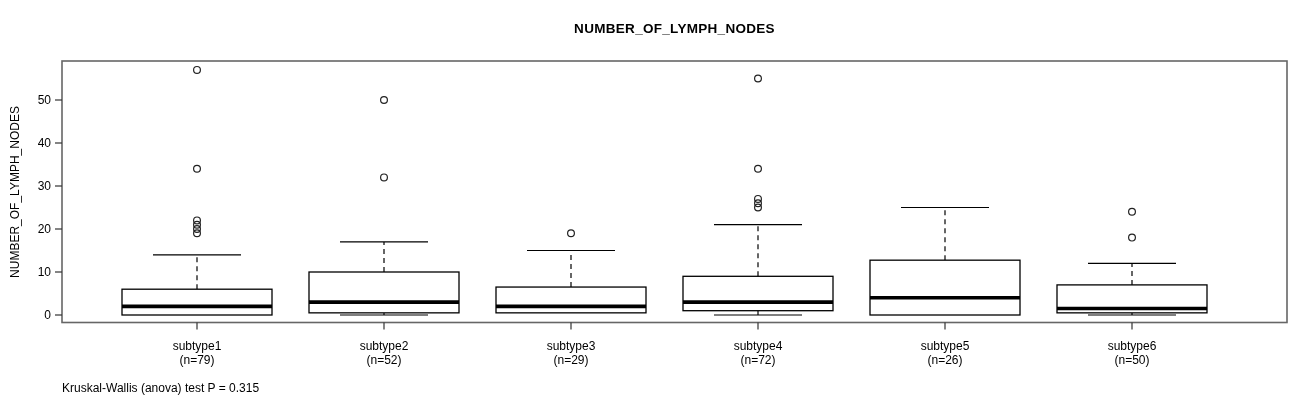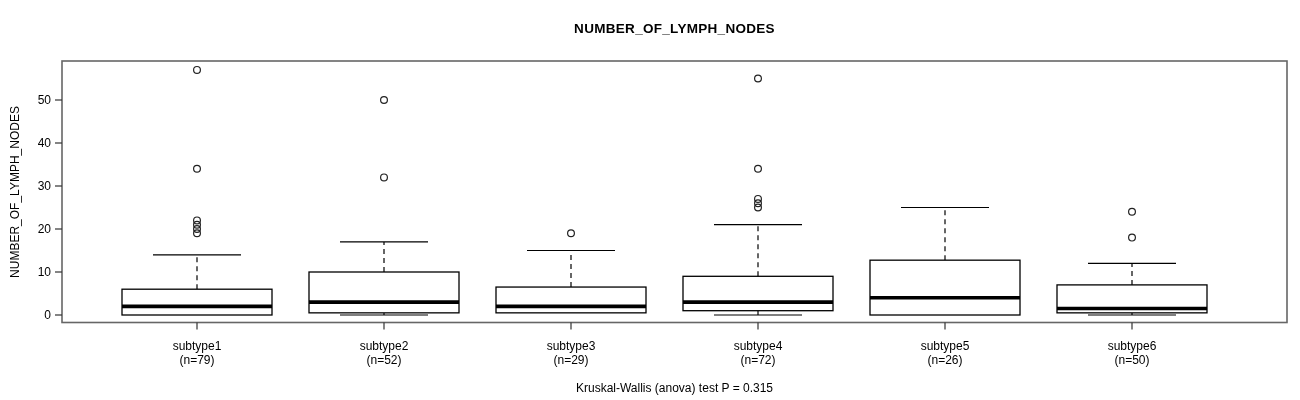--- a/index.html
+++ b/index.html
@@ -10,21 +10,21 @@
   .chart-title{
     position:absolute;left:62px;top:21px;width:1225px;text-align:center;
     font-size:13.5px;font-weight:bold;letter-spacing:.3px;
   }
   .y-axis-label{
     position:absolute;left:15px;top:192px;
     transform:translate(-50%,-50%) rotate(-90deg);
     white-space:nowrap;font-size:12px;
   }
   .chart-caption{
-    position:absolute;left:62px;top:381px;width:1225px;text-align:center;
+    position:absolute;left:62px;top:381px;width:1225px;
     font-size:12px;
   }
   svg.plot{position:absolute;left:0;top:0;}
   svg text{font-family:"Liberation Sans",sans-serif;fill:#000;}
 </style>
 </head>
 <body>
 
 <div class="chart-wrap">
   <svg class="plot" width="1300" height="400" viewBox="0 0 1300 400">

